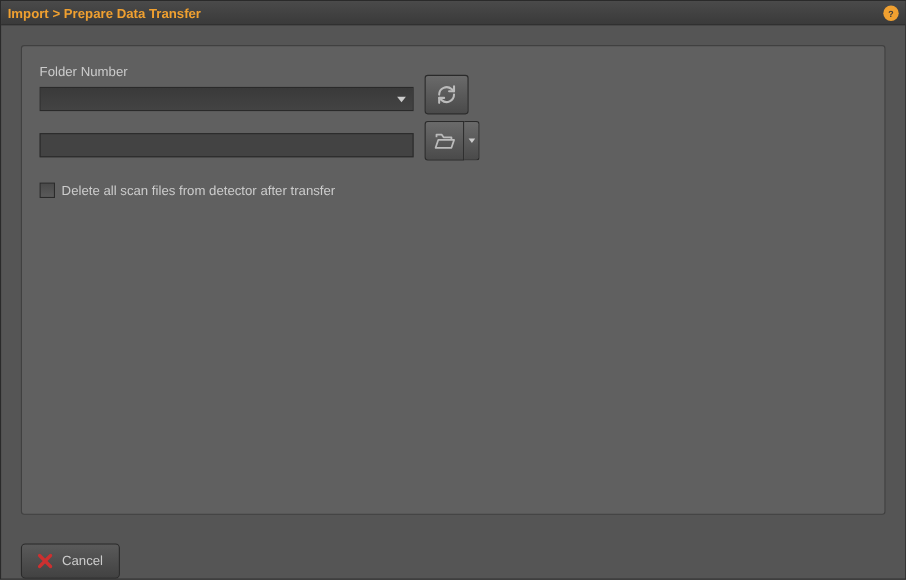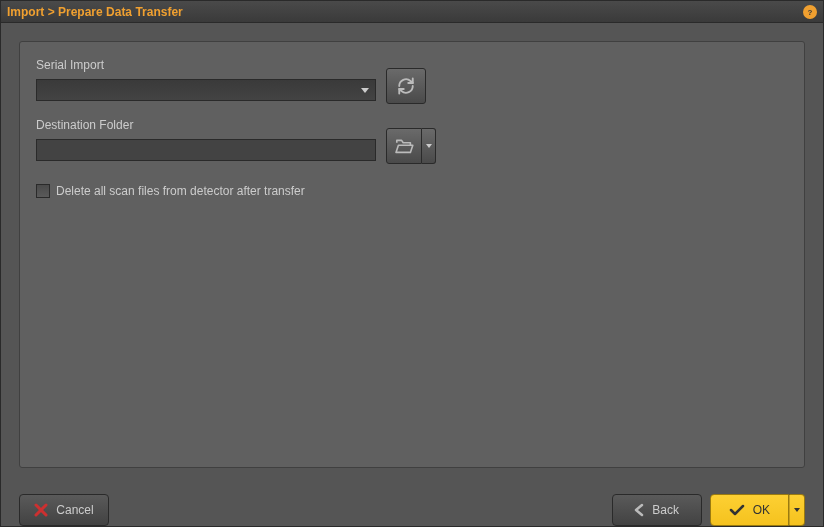--- a/index.html
+++ b/index.html
@@ -237,36 +237,35 @@
     <span class="title-icon">
       <svg width="8" height="8" viewBox="0 0 8 8">
           <text x="4" y="7" text-anchor="middle" font-size="8" fill="#3a3a3a" font-weight="bold">?</text>
         </svg>
     </span>
   </div>
 
   <div class="content-area">
     <div class="content-panel">
 
-      <div class="field-label">Serial Import</div>
+      <div class="field-label">Folder Number</div>
       <div class="field-row">
         <div class="select-input">
           <span class="dropdown-arrow"></span>
         </div>
         <div class="icon-button refresh-button">
           <svg width="18" height="18" viewBox="0 0 24 24" fill="none" stroke="#bbbbbb" stroke-width="2.5" stroke-linecap="round" stroke-linejoin="round">
             <path d="M21 2v6h-6"></path>
             <path d="M3 12a9 9 0 0 1 15-6.7L21 8"></path>
             <path d="M3 22v-6h6"></path>
             <path d="M21 12a9 9 0 0 1-15 6.7L3 16"></path>
           </svg>
         </div>
       </div>
 
-      <div class="field-label">Destination Folder</div>
       <div class="field-row">
         <input type="text" class="text-input" value="" style="">
         <div class="folder-button-group">
           <div class="folder-button-main">
             <svg width="20" height="16" viewBox="0 0 24 20" fill="none" stroke="#bbbbbb" stroke-width="2" stroke-linejoin="round">
               <path d="M3 6 L3 3 L9 3 L11 6 L20 6 L20 9" fill="none"></path>
               <path d="M2 18 L5 9 L23 9 L20 18 Z" fill="none"></path>
             </svg>
           </div>
           <div class="folder-button-drop">
@@ -284,33 +283,14 @@
   </div>
 
   <div class="footer">
     <div class="btn btn-dark">
       <svg width="14" height="14" viewBox="0 0 14 14">
         <line x1="2" y1="2" x2="12" y2="12" stroke="#cc3030" stroke-width="3" stroke-linecap="round"></line>
         <line x1="12" y1="2" x2="2" y2="12" stroke="#cc3030" stroke-width="3" stroke-linecap="round"></line>
       </svg>
       <span>Cancel</span>
     </div>
-    <div class="footer-right">
-      <div class="btn btn-dark">
-        <svg width="10" height="14" viewBox="0 0 10 14">
-          <polyline points="8,2 2,7 8,12" fill="none" stroke="#bbbbbb" stroke-width="2.5" stroke-linecap="round" stroke-linejoin="round"></polyline>
-        </svg>
-        <span>Back</span>
-      </div>
-      <div class="ok-btn-group">
-        <div class="ok-btn-main">
-          <svg width="16" height="12" viewBox="0 0 16 12">
-            <polyline points="2,6 6,10 14,2" fill="none" stroke="#333333" stroke-width="2.5" stroke-linecap="round" stroke-linejoin="round"></polyline>
-          </svg>
-          <span>OK</span>
-        </div>
-        <div class="ok-btn-drop">
-          <span class="ok-arrow"></span>
-        </div>
-      </div>
-    </div>
   </div>
 </div>
 
 </body></html>

